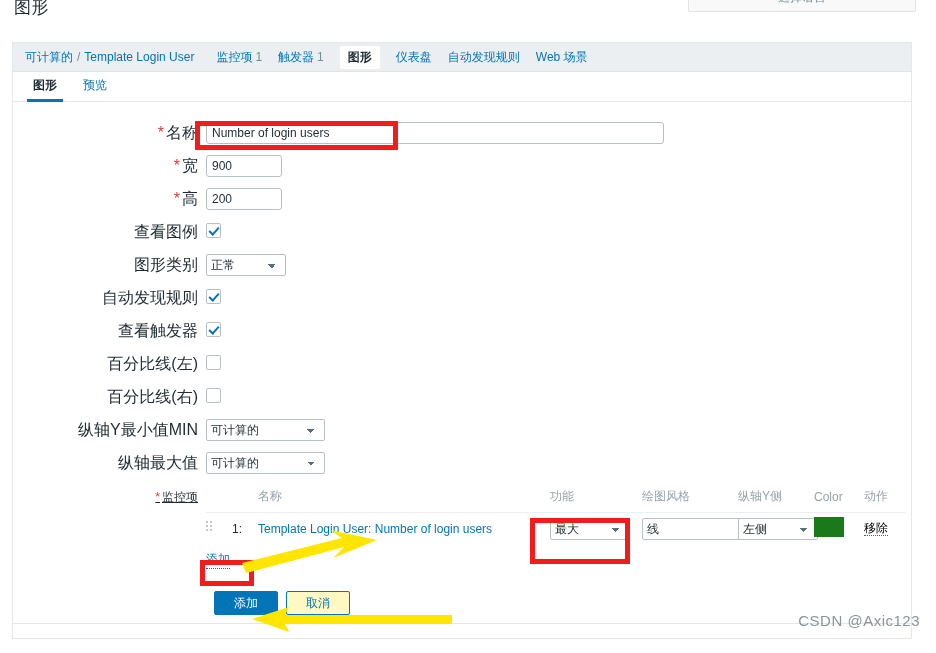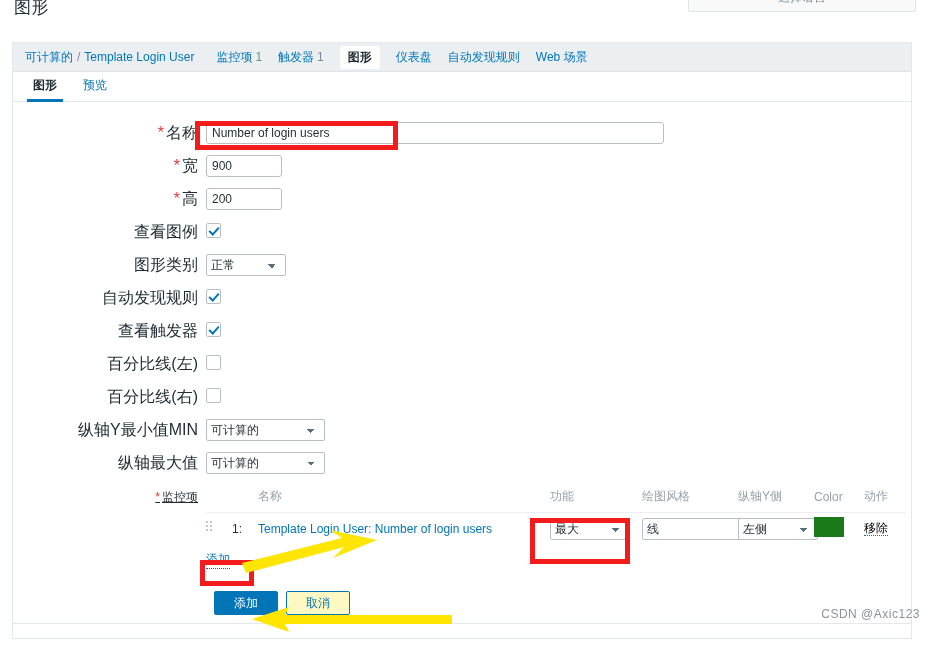--- a/index.html
+++ b/index.html
@@ -172,22 +172,22 @@
     position:absolute; left:0; right:0; bottom:14px; height:1px; background:#e3e8ea;
   }
 
   
   .redbox {
     position:absolute; border:5px solid #f21c1c; pointer-events:none; z-index: 40;
   }
   .anno-svg { position:absolute; left:0; top:0; width:936px; height:653px;
               pointer-events:none; z-index:45; }
   .watermark {
-    position:absolute; right:16px; bottom:32px;
-    font-size:12px; color:#8a9499; letter-spacing:.5px; z-index:50;
+    position:absolute; right:16px; bottom:24px;
+    font-size:15px; color:#8a9499; letter-spacing:.5px; z-index:50;
   }
 </style>
 </head>
 <body>
 
 <div id="root">
 
   <div class="lang-btn">
     <span>选择语言</span>
   </div>

